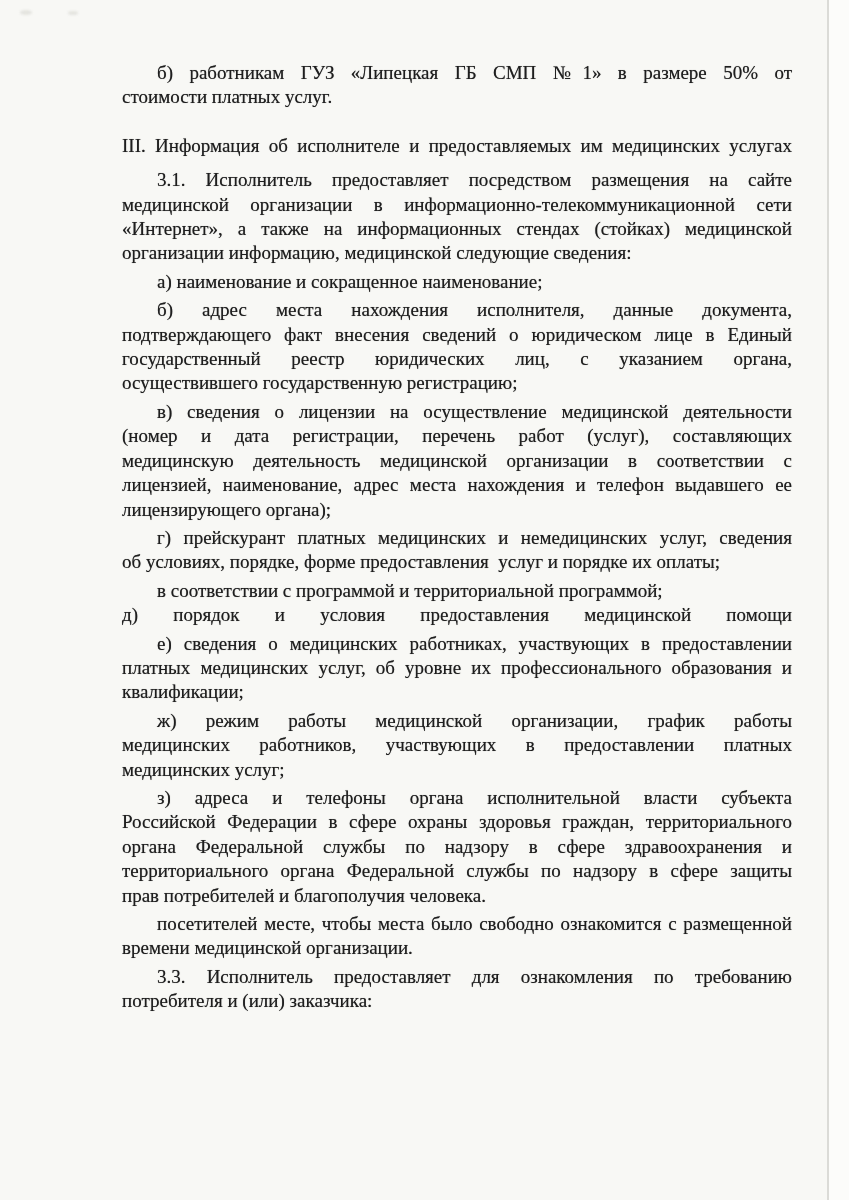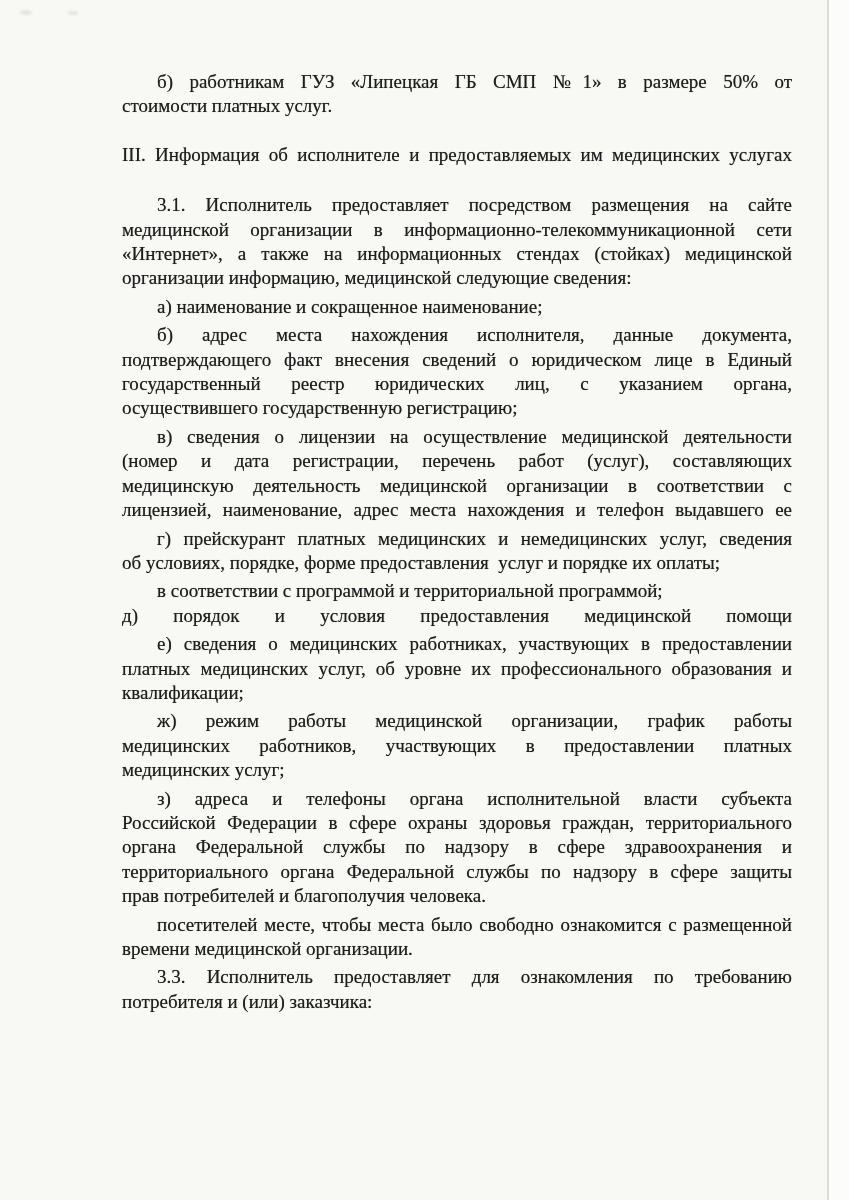--- a/index.html
+++ b/index.html
@@ -40,30 +40,30 @@
     background: #e4e4df;
     border-radius: 50%;
     filter: blur(1px);
   }
   .smudge.s1 { left: 20px; top: 10px; width: 12px; height: 5px; }
   .smudge.s2 { left: 68px; top: 11px; width: 10px; height: 4px; }
 
   .doc-body {
     position: absolute;
     left: 122px;
-    top: 70px;
+    top: 61px;
     width: 670px;
     color: #1e1e1e;
     font-size: 19px;
     line-height: 24.4px;
     text-shadow: 0 0 0.7px rgba(30, 30, 30, 0.65);
   }
   .block { margin: 0 0 4px 0; }
   .block.para .line:first-child { text-indent: 35px; }
-  .block.heading { margin: 24px 0 26px 0; }
+  .block.heading { margin: 24px 0 10px 0; }
   .line { text-align: justify; }
   .line.stretch { text-align-last: justify; }
 </style>
 </head>
 <body>
 
 <div class="page">
   <div class="scan-strip"></div>
   <div class="scan-edge"></div>
   <div class="smudge s1"></div>
@@ -89,20 +89,21 @@
         <div class="line stretch">б) адрес места нахождения исполнителя, данные документа,</div>
         <div class="line stretch">подтверждающего факт внесения сведений о юридическом лице в Единый</div>
         <div class="line stretch">государственный реестр юридических лиц, с указанием органа,</div>
         <div class="line">осуществившего государственную регистрацию;</div>
       </div>
       <div class="block para">
         <div class="line stretch">в) сведения о лицензии на осуществление медицинской деятельности</div>
         <div class="line stretch">(номер и дата регистрации, перечень работ (услуг), составляющих</div>
         <div class="line stretch">медицинскую деятельность медицинской организации в соответствии с</div>
         <div class="line stretch">лицензией, наименование, адрес места нахождения и телефон выдавшего ее</div>
+        <div class="line">лицензирующего органа);</div>
       </div>
       <div class="block para">
         <div class="line stretch">г) прейскурант платных медицинских и немедицинских услуг, сведения</div>
         <div class="line">об условиях, порядке, форме предоставления&nbsp; услуг и порядке их оплаты;</div>
       </div>
       <div class="block para">
         <div class="line">в соответствии с программой и территориальной программой;</div>
         <div class="line stretch">д) порядок и условия предоставления медицинской помощи</div>
       </div>
       <div class="block para">

